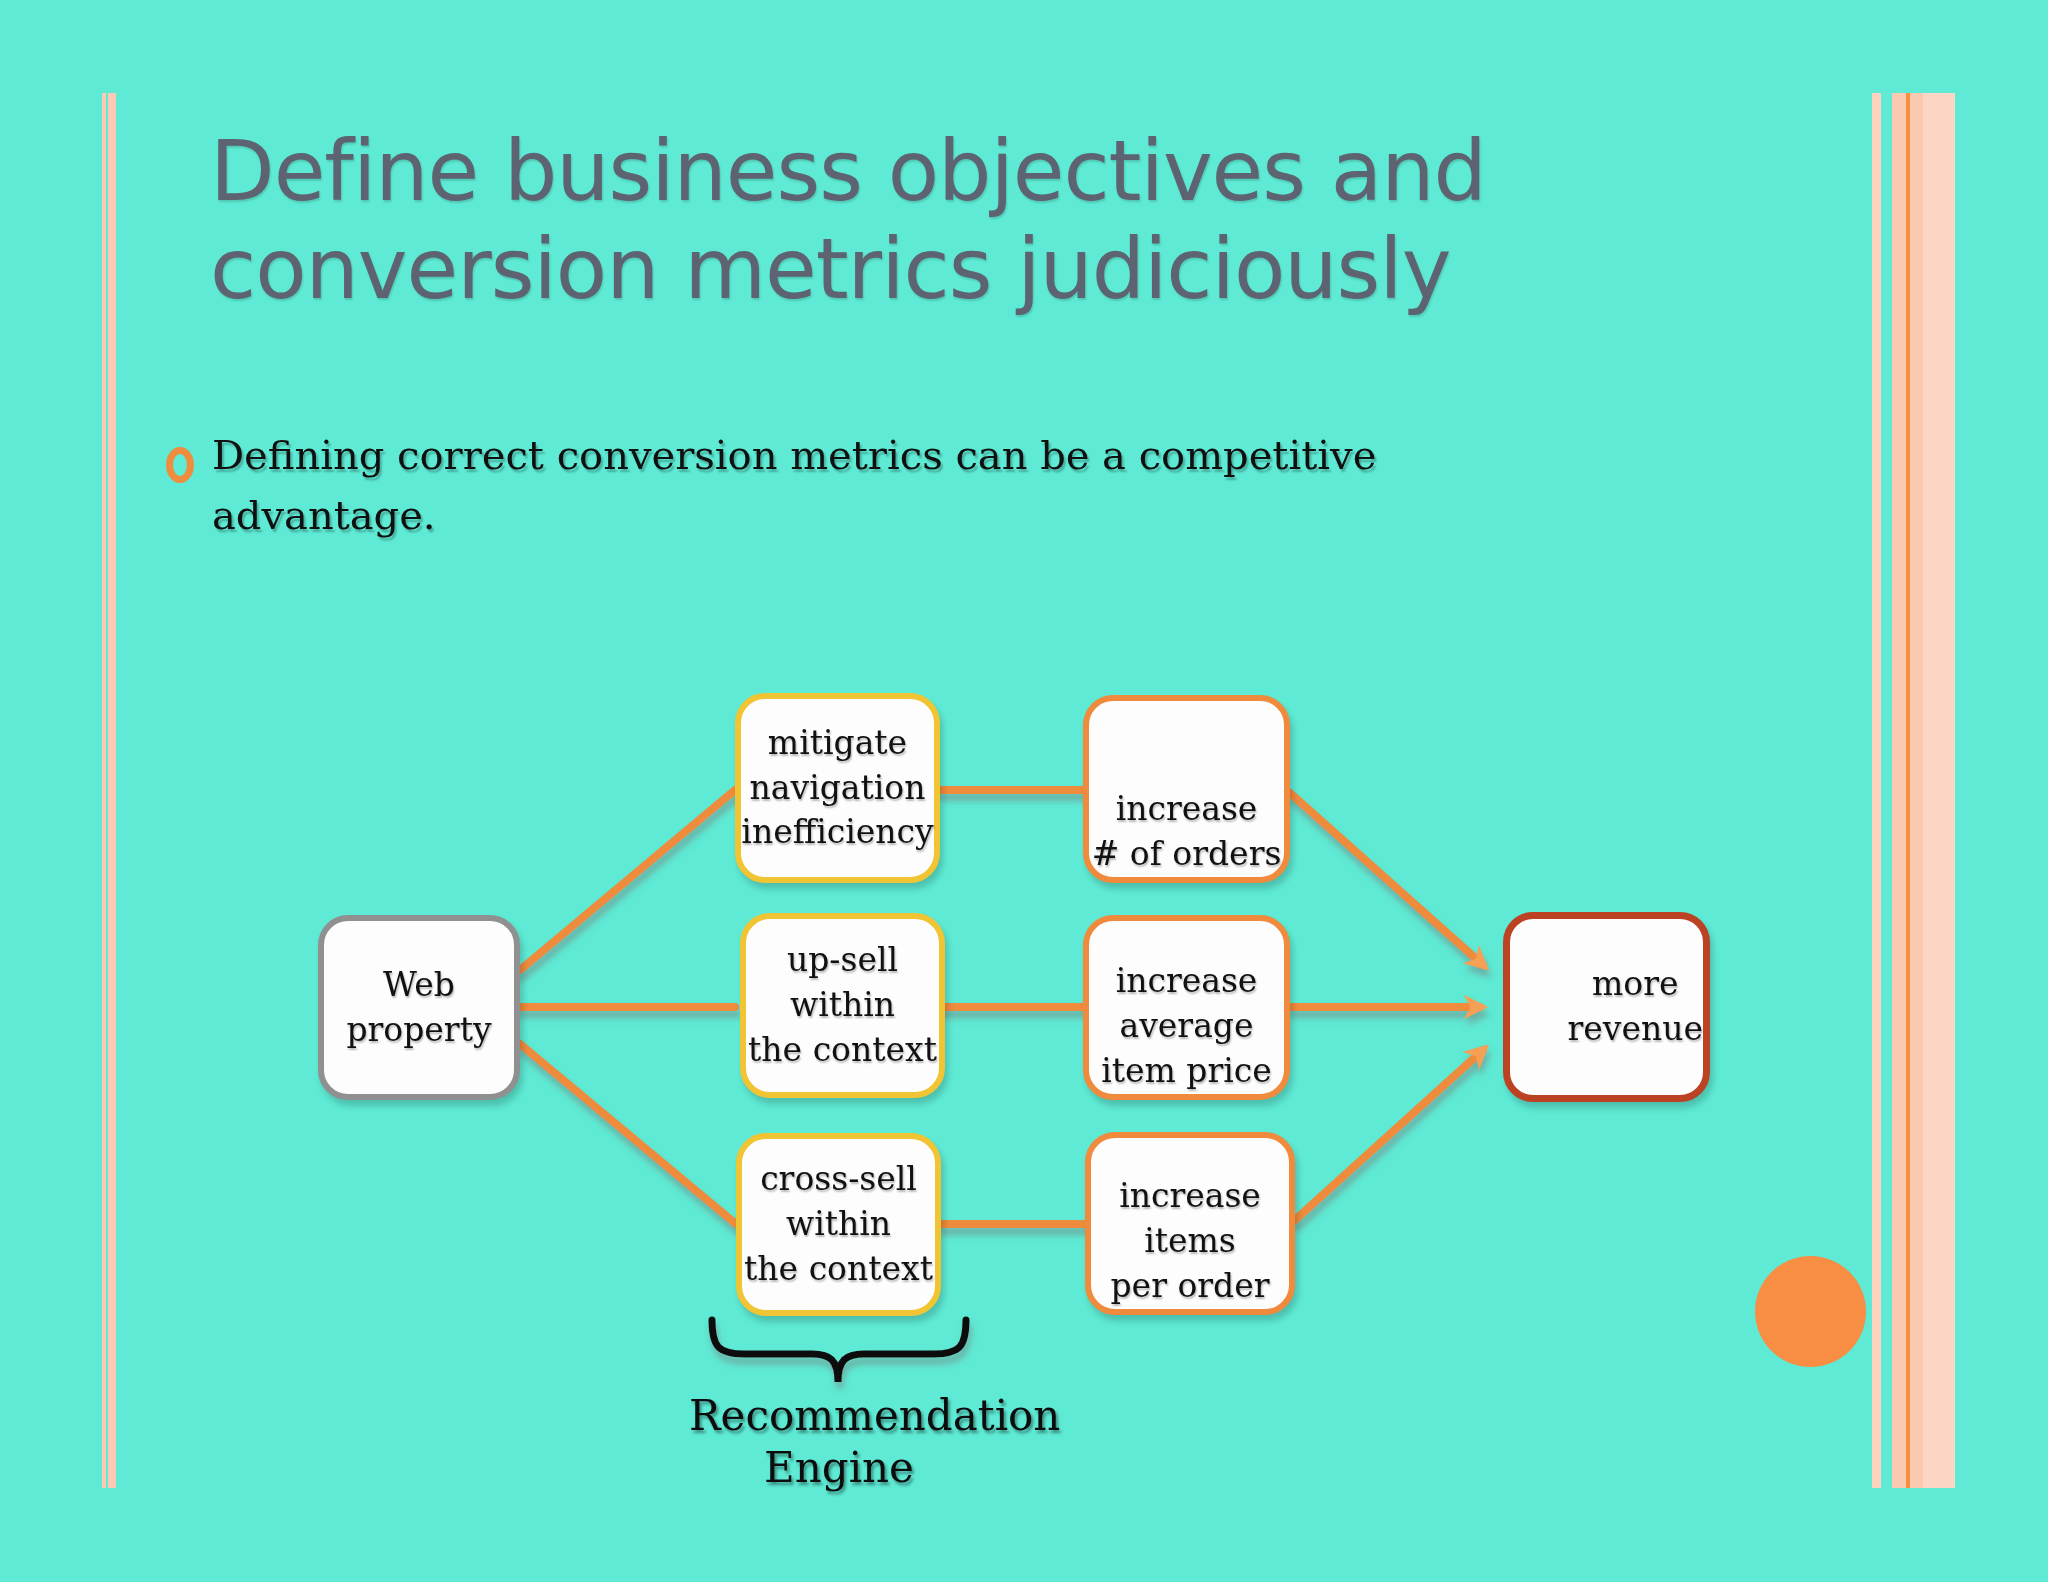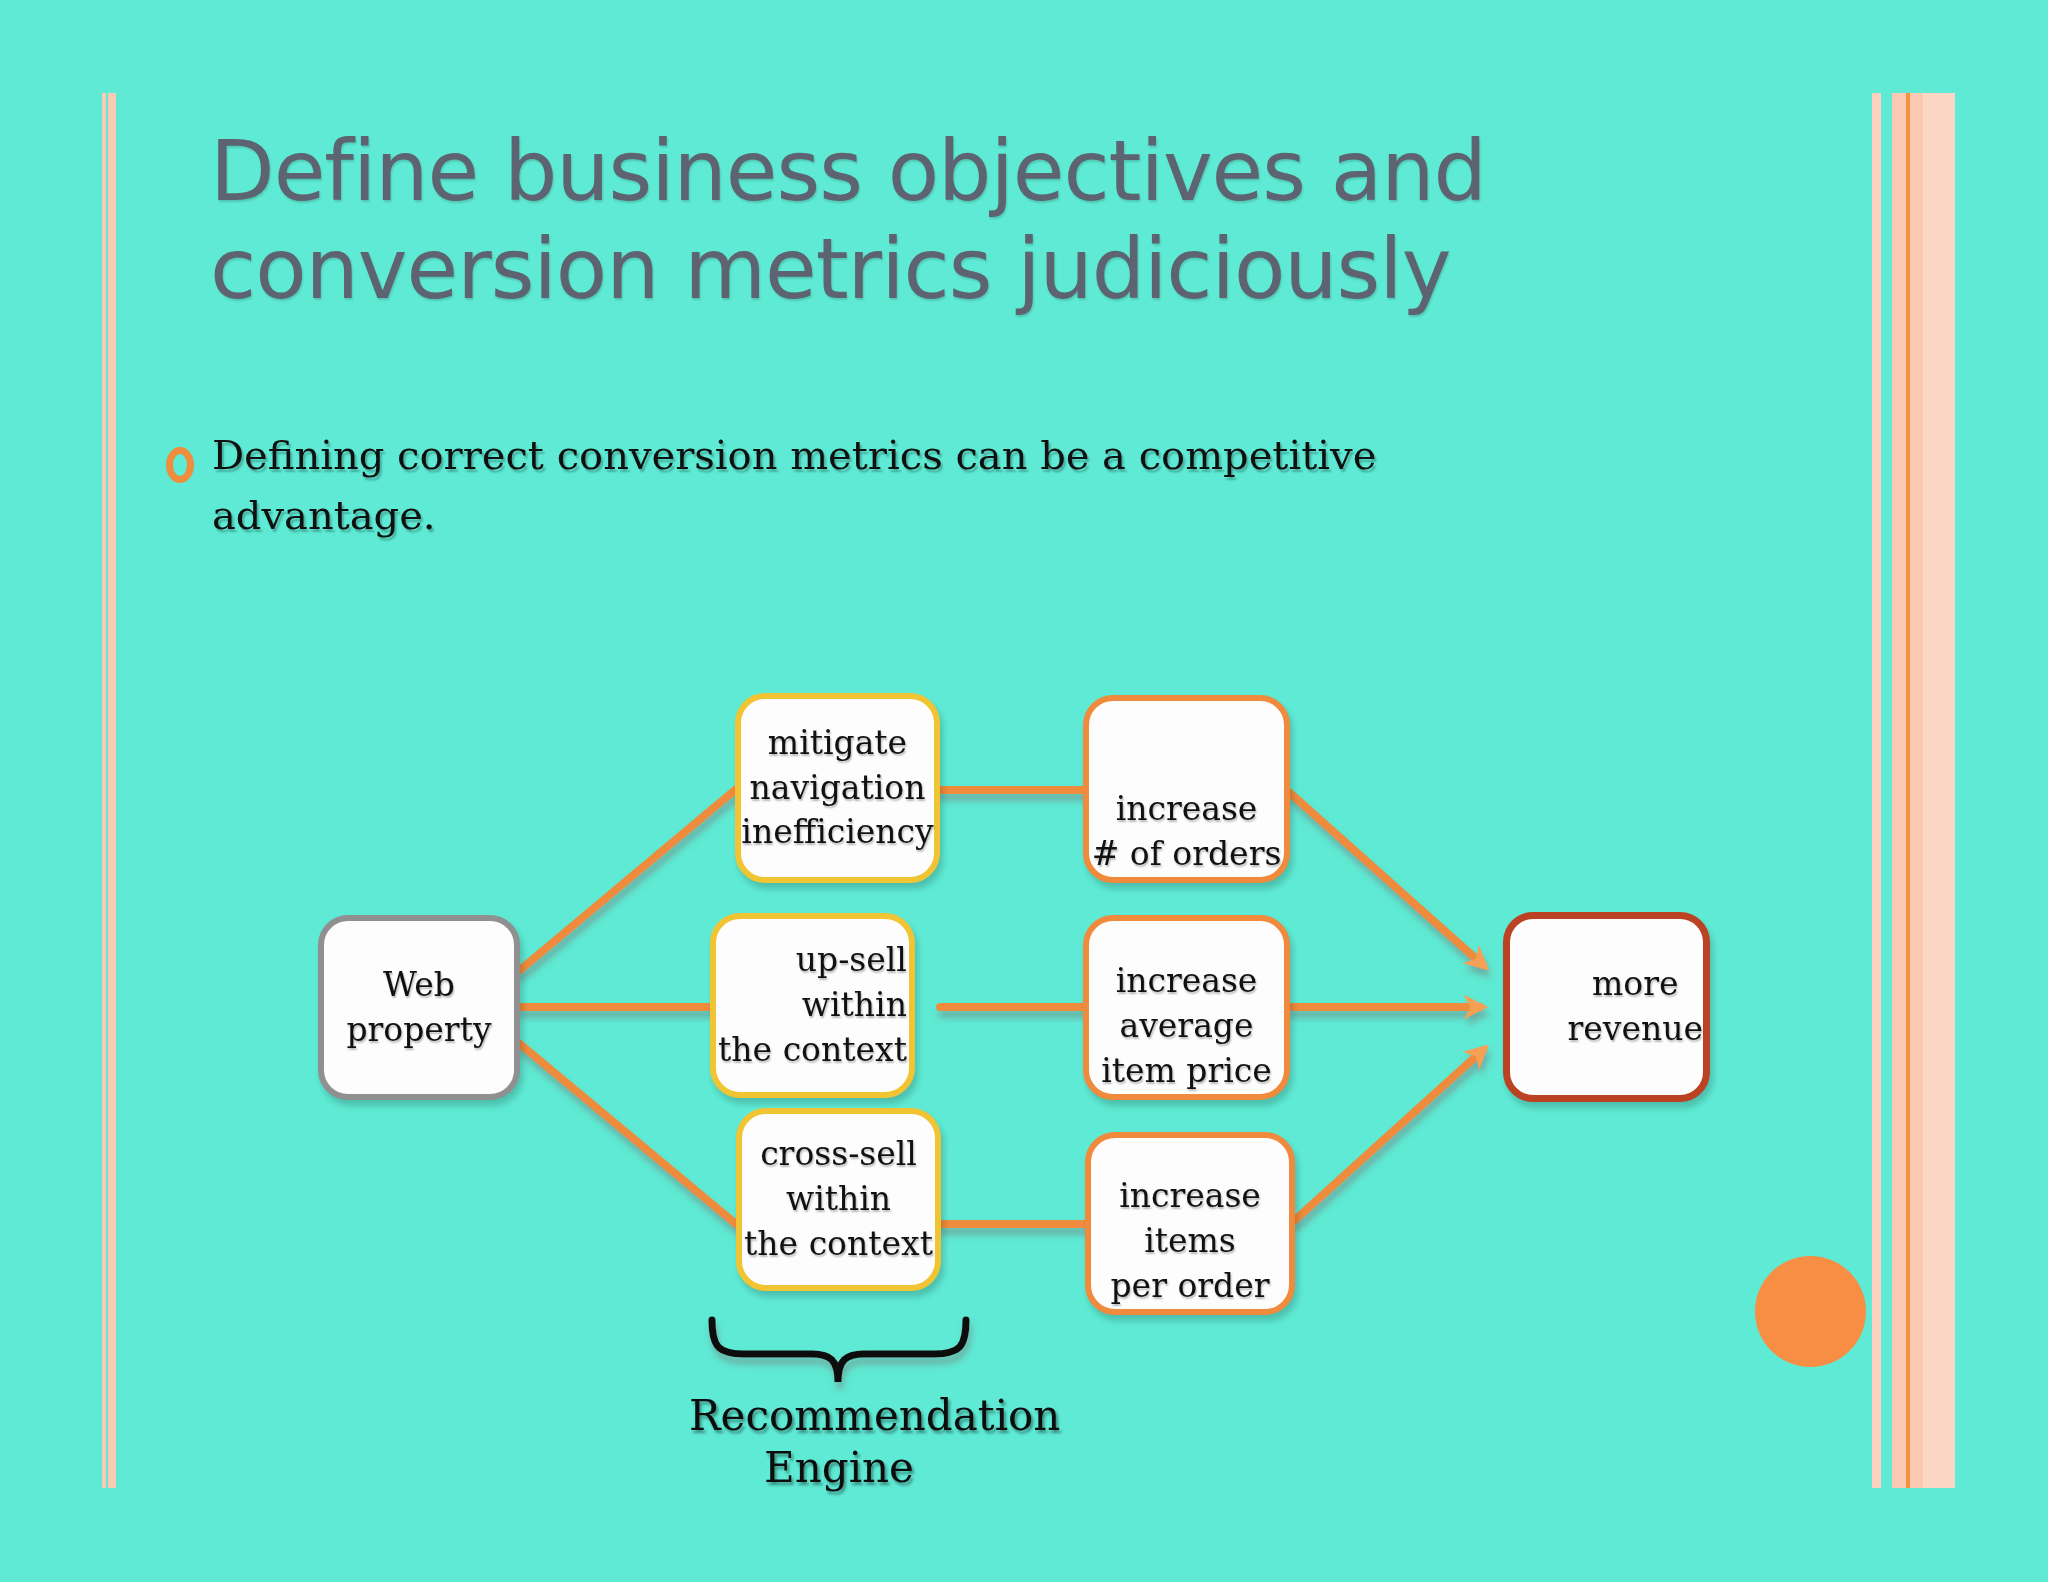--- a/index.html
+++ b/index.html
@@ -36,23 +36,23 @@
         text-shadow:1px 2px 2px rgba(0,0,0,0.28);}
   .prewrap{white-space:pre-line;}
   .b-gray  {border:6px solid #909090;align-items:center;}
   .b-yellow{border:6px solid #f1c433;}
   .b-orange{border:6px solid #f08a3c;align-items:flex-end;}
   .b-red   {border:7px solid #bb4323;}
 
   .n-web      {left:18px;  top:255px;width:190px;height:173px;}
   .n-mitigate {left:435px; top:33px; width:193px;height:178px;}
   .n-orders   {left:783px; top:35px; width:195px;height:176px;}
-  .n-upsell   {left:410px; top:253px;width:193px;height:173px;text-align:right;}
+  .n-upsell   {left:440px; top:253px;width:193px;height:173px;}
   .n-avgprice {left:783px; top:255px;width:195px;height:173px;}
-  .n-crosssell{left:436px; top:448px;width:193px;height:171px;}
+  .n-crosssell{left:436px; top:473px;width:193px;height:171px;}
   .n-items    {left:785px; top:472px;width:198px;height:171px;}
   .n-revenue  {left:1203px;top:252px;width:193px;height:176px;justify-content:flex-end;}
 
   .brace-caption{position:absolute;left:389px;top:730px;width:300px;text-align:center;
                  font-size:42px;line-height:1.24;color:#0d0d0d;
                  text-shadow:2px 3px 3px rgba(0,0,0,0.4);}
 </style>
 </head>
 <body>
 

